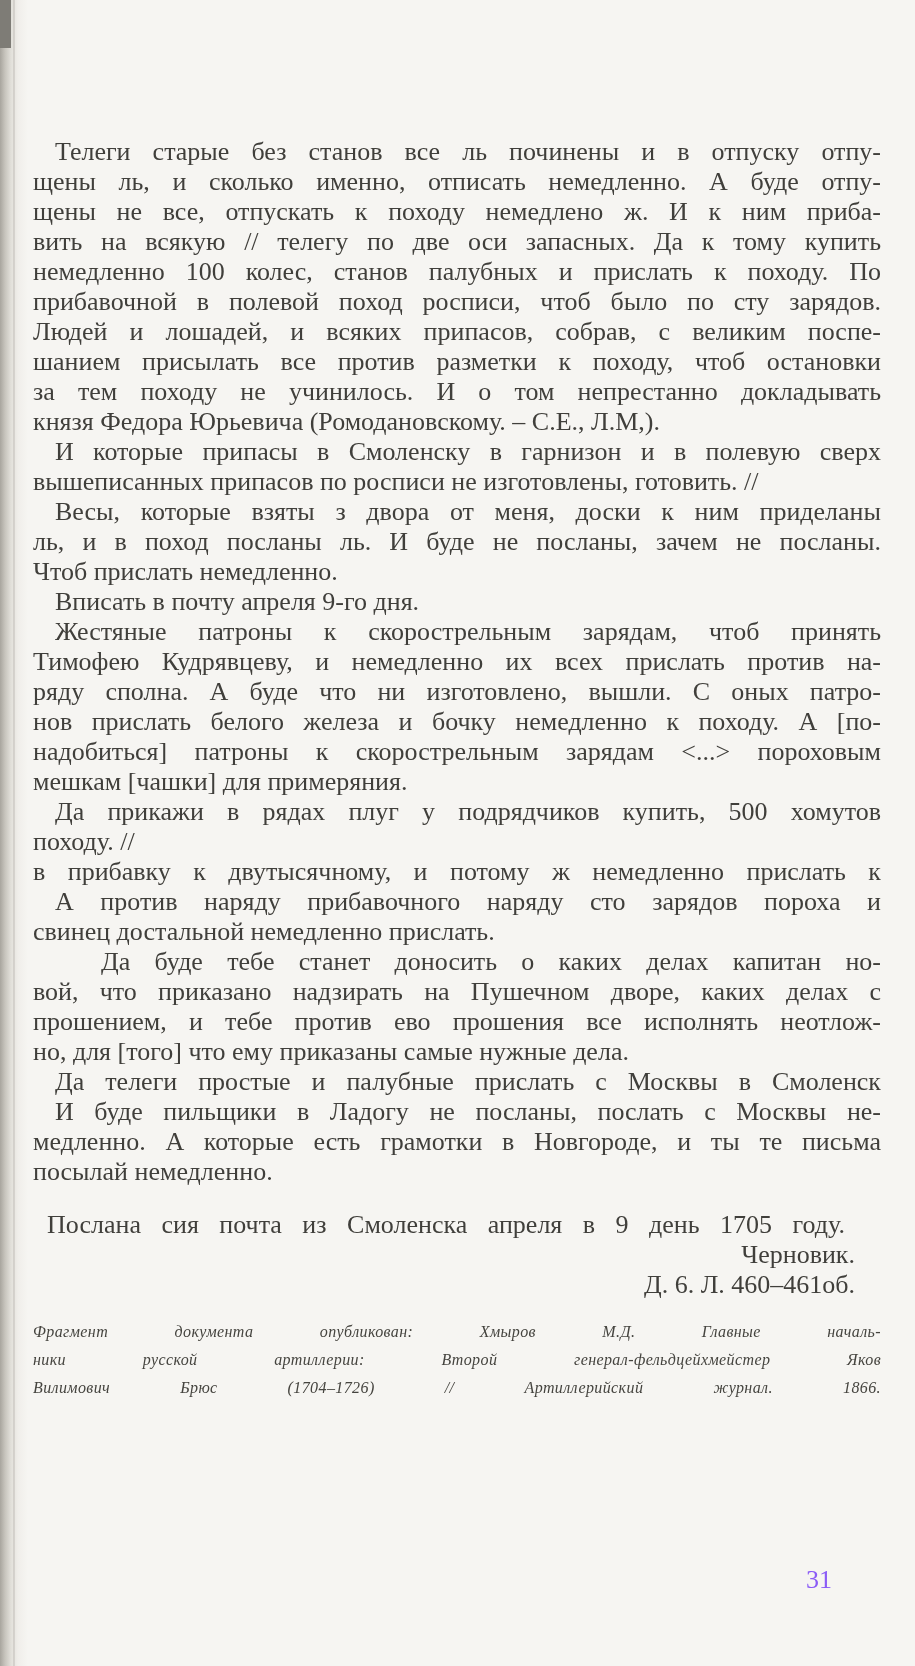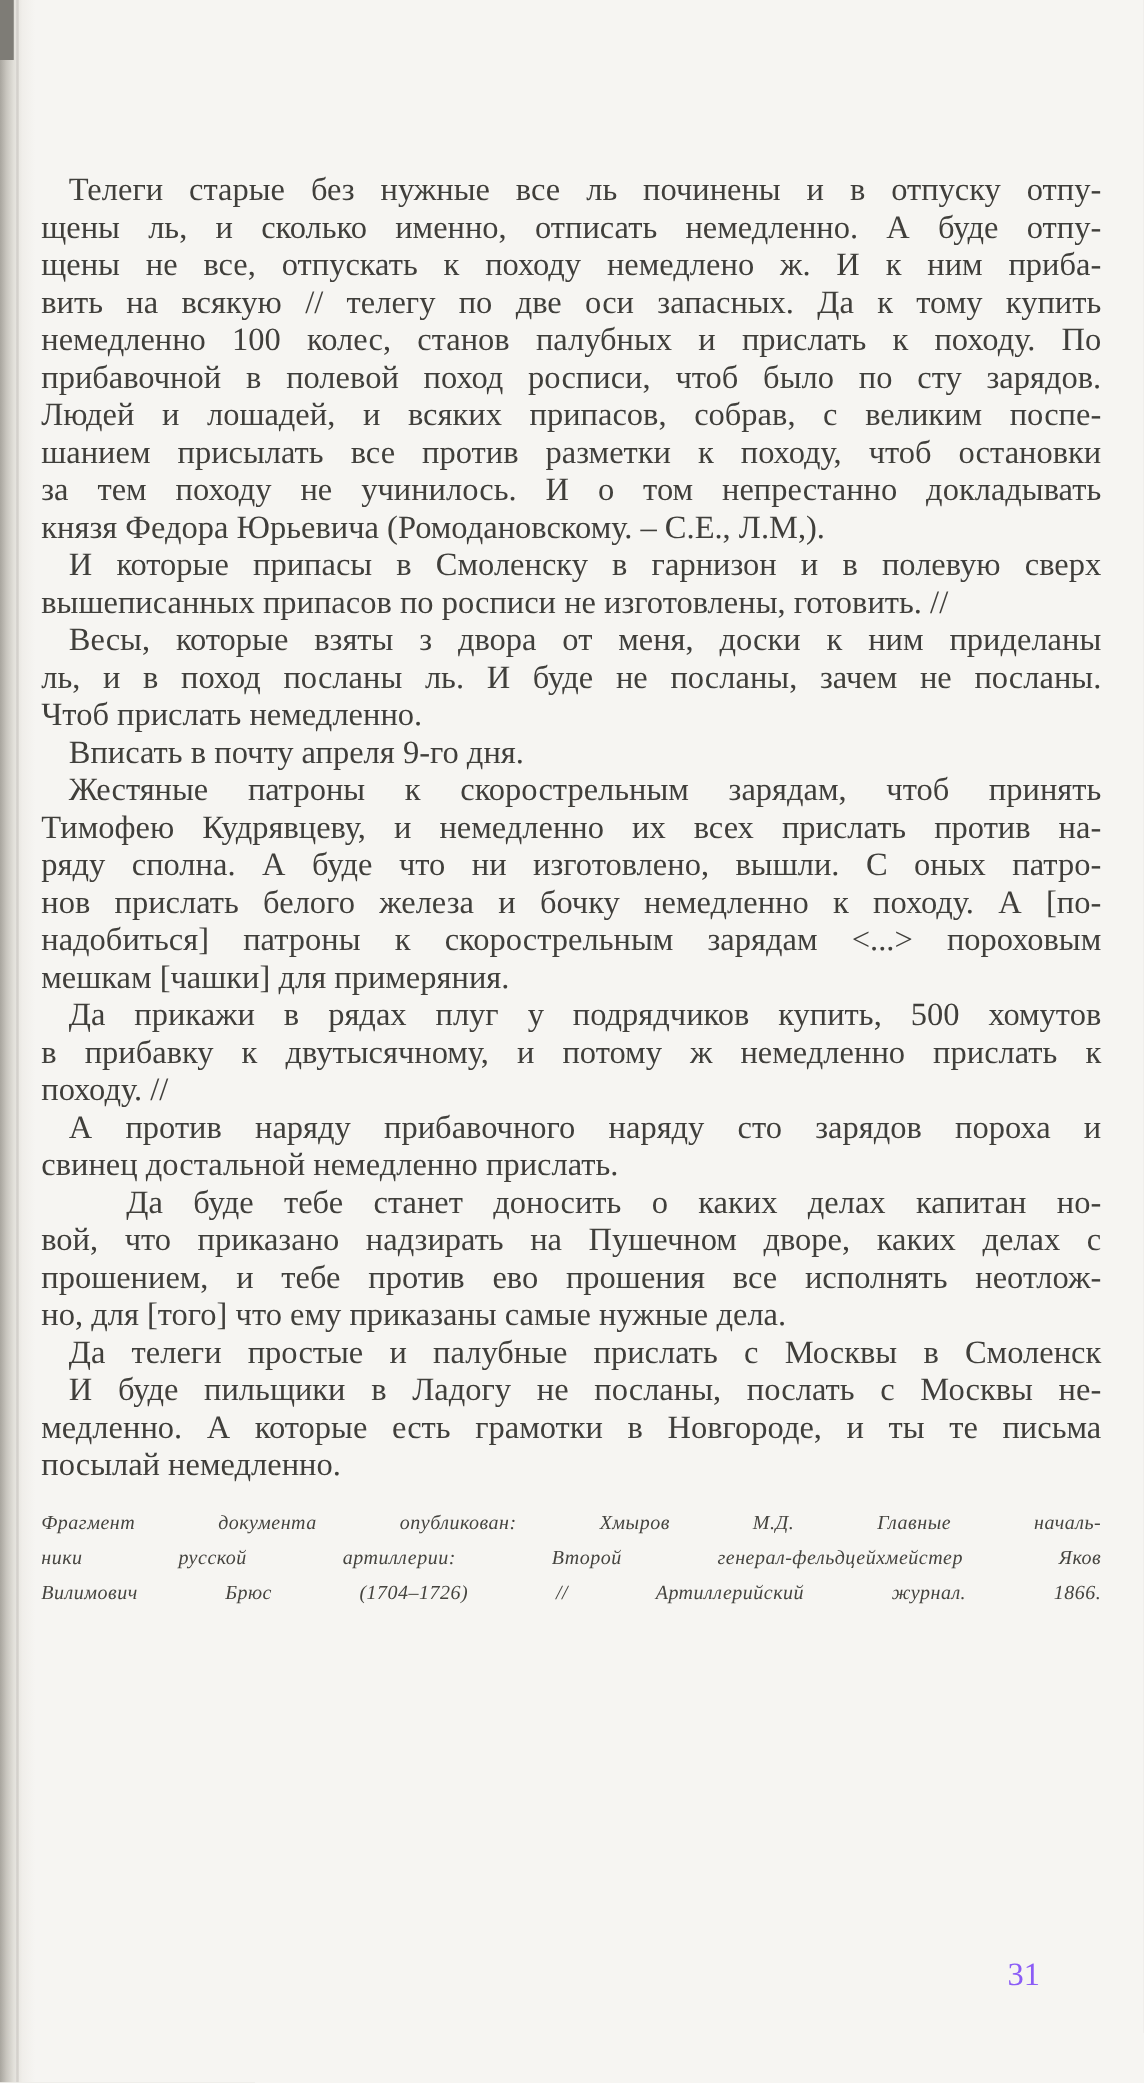--- a/index.html
+++ b/index.html
@@ -58,21 +58,21 @@
 <body>
 
 <div class="page">
   <div class="binding-edge"></div>
   <div class="binding-seam"></div>
   <div class="binding-notch"></div>
 
   <div class="text-block">
 
     <div class="para">
-        <div class="line first">Телеги старые без нужные все ль починены и в отпуску отпу-</div>
+        <div class="line first">Телеги старые без станов все ль починены и в отпуску отпу-</div>
         <div class="line">щены ль, и сколько именно, отписать немедленно. А буде отпу-</div>
         <div class="line">щены не все, отпускать к походу немедлено ж. И к ним приба-</div>
         <div class="line">вить на всякую // телегу по две оси запасных. Да к тому купить</div>
         <div class="line">немедленно 100 колес, станов палубных и прислать к походу. По</div>
         <div class="line">прибавочной в полевой поход росписи, чтоб было по сту зарядов.</div>
         <div class="line">Людей и лошадей, и всяких припасов, собрав, с великим поспе-</div>
         <div class="line">шанием присылать все против разметки к походу, чтоб остановки</div>
         <div class="line">за тем походу не учинилось. И о том непрестанно докладывать</div>
         <div class="line last">князя Федора Юрьевича (Ромодановскому. – С.Е., Л.М,).</div>
       </div>
@@ -91,41 +91,46 @@
       <div class="para">
         <div class="line first">Жестяные патроны к скорострельным зарядам, чтоб принять</div>
         <div class="line">Тимофею Кудрявцеву, и немедленно их всех прислать против на-</div>
         <div class="line">ряду сполна. А буде что ни изготовлено, вышли. С оных патро-</div>
         <div class="line">нов прислать белого железа и бочку немедленно к походу. А [по-</div>
         <div class="line">надобиться] патроны к скорострельным зарядам &lt;...&gt; пороховым</div>
         <div class="line last">мешкам [чашки] для примеряния.</div>
       </div>
       <div class="para">
         <div class="line first">Да прикажи в рядах плуг у подрядчиков купить, 500 хомутов</div>
+        <div class="line last">походу. //</div>
         <div class="line">в прибавку к двутысячному, и потому ж немедленно прислать к</div>
-        <div class="line last">походу. //</div>
       </div>
       <div class="para">
         <div class="line first">А против наряду прибавочного наряду сто зарядов пороха и</div>
         <div class="line last">свинец достальной немедленно прислать.</div>
       </div>
       <div class="para">
         <div class="line first big">Да буде тебе станет доносить о каких делах капитан но-</div>
         <div class="line">вой, что приказано надзирать на Пушечном дворе, каких делах с</div>
         <div class="line">прошением, и тебе против ево прошения все исполнять неотлож-</div>
         <div class="line last">но, для [того] что ему приказаны самые нужные дела.</div>
       </div>
       <div class="para">
         <div class="line first">Да телеги простые и палубные прислать с Москвы в Смоленск</div>
       </div>
       <div class="para">
         <div class="line first">И буде пильщики в Ладогу не посланы, послать с Москвы не-</div>
         <div class="line">медленно. А которые есть грамотки в Новгороде, и ты те письма</div>
         <div class="line last">посылай немедленно.</div>
       </div>
+      <div class="closing">
+      <div class="closing-line">Послана сия почта из Смоленска апреля в 9 день 1705 году.</div>
+      <div class="closing-right">Черновик.</div>
+      <div class="closing-right">Д. 6. Л. 460–461об.</div>
+    </div>
 
     <div class="citation">
 
     <div class="cline">Фрагмент документа опубликован: Хмыров М.Д. Главные началь-</div>
         <div class="cline">ники русской артиллерии: Второй генерал-фельдцейхмейстер Яков</div>
         <div class="cline">Вилимович Брюс (1704–1726) // Артиллерийский журнал. 1866.</div>
       </div>
   </div>
 
   <div class="page-number">31</div>

